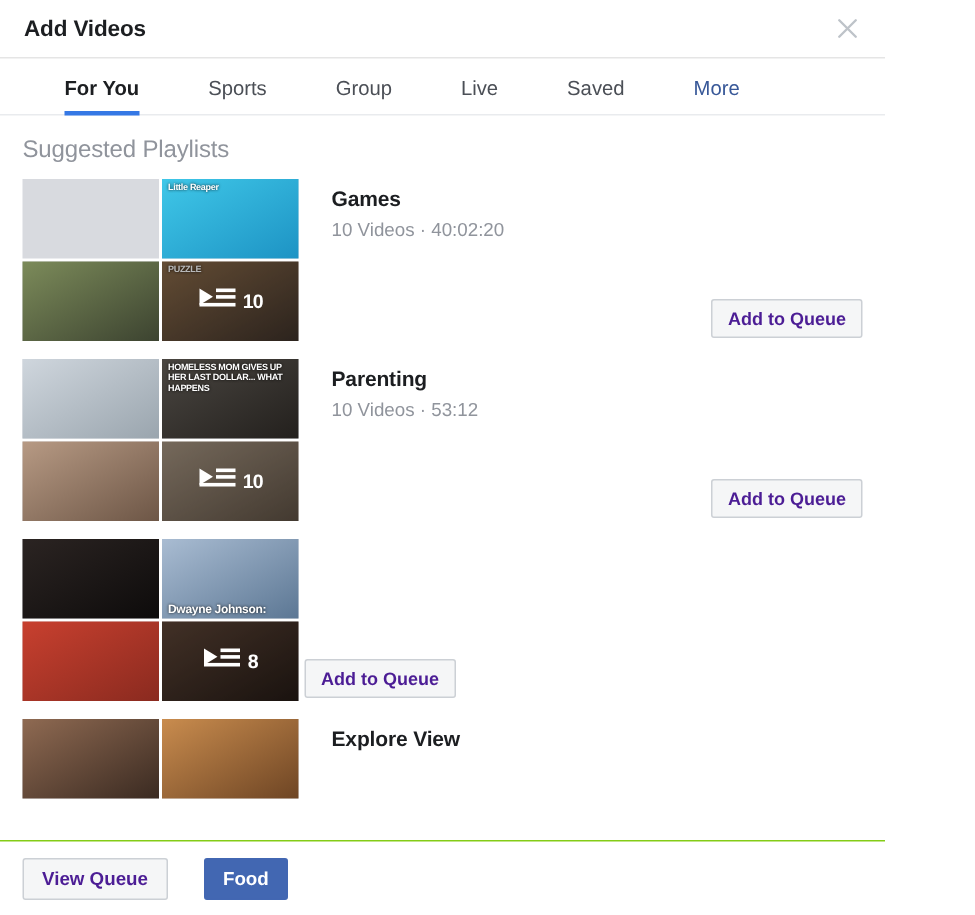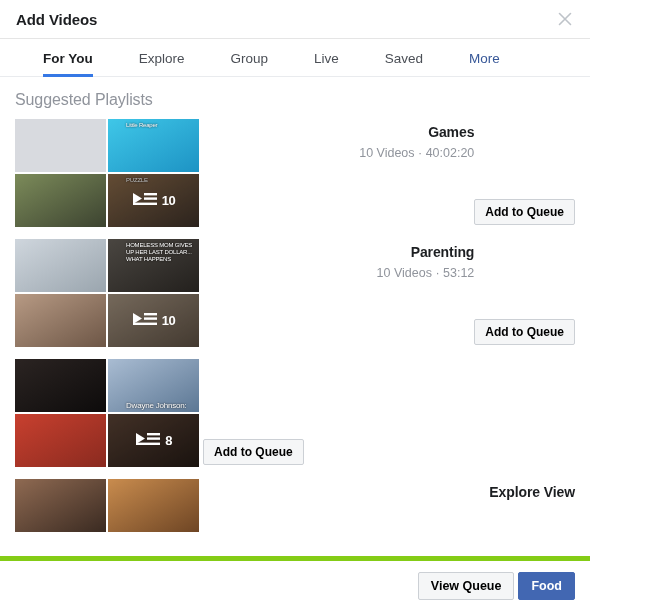--- a/index.html
+++ b/index.html
@@ -98,21 +98,21 @@
     background: #3578e5;
   }
   .tab.link { color: #385898; }
 
   
   .body-scroll {
     flex: 1 1 auto;
     overflow-y: auto;
     overflow-x: hidden;
     position: relative;
-    border-bottom: 5px solid #84cc16;
+    border-bottom: 1px solid #84cc16;
   }
   .body-scroll::-webkit-scrollbar { width: 10px; }
   .body-scroll::-webkit-scrollbar-track { background: #fbfbfb; }
   .body-scroll::-webkit-scrollbar-thumb {
     background: #b6b8bb;
     border-radius: 5px;
     border: 2px solid #fbfbfb;
   }
 
   .section-title {
@@ -141,25 +141,25 @@
   .thumb {
     width: 91px; height: 53px;
     background-color: #d8dadf;
     background-size: cover;
     background-position: center;
     position: relative;
     overflow: hidden;
   }
   .thumb .tlabel {
     position: absolute;
-    left: 18px; right: 2px;
+    left: 4px; right: 2px;
     color: #fff;
     font-size: 6px;
     line-height: 7px;
-    font-weight: normal;
+    font-weight: bold;
     text-shadow: 0 0 2px rgba(0,0,0,.9);
     letter-spacing: -0.2px;
   }
   .thumb .tlabel.tl-top { top: 3px; text-align: left; }
   .thumb .tlabel.tl-bottom { bottom: 3px; text-align: left; font-size: 8px; }
 
   .count-overlay {
     position: absolute;
     inset: 0;
     background: rgba(0,0,0,0.28);
@@ -174,21 +174,20 @@
     font-size: 13px;
     font-weight: bold;
     line-height: 19px;
     letter-spacing: -0.5px;
   }
 
   .playlist-info {
     flex: 1 1 auto;
     padding: 4px 0 0 18px;
     min-width: 0;
-    text-align: right;
   }
   .playlist-name {
     font-size: 14px;
     font-weight: bold;
     color: #1c1e21;
     line-height: 18px;
     letter-spacing: -0.1px;
   }
   .playlist-meta {
     font-size: 12.5px;
@@ -209,59 +208,58 @@
     padding: 0 10px;
     height: 26px;
     line-height: 24px;
     cursor: pointer;
     display: inline-block;
     white-space: nowrap;
   }
   .btn-secondary {
     background: #f5f6f7;
     border: 1px solid #ccd0d5;
-    color: #000000;
+    color: #4c1d95;
   }
   .btn-primary {
     background: #4267b2;
     border: 1px solid #4267b2;
     color: #ffffff;
   }
 
   
   .dialog-footer {
     flex: 0 0 49px;
     height: 49px;
     background: #ffffff;
     display: flex;
     align-items: center;
-    justify-content: flex-end;
     padding: 0 15px;
-    gap: 4px;
+    gap: 24px;
   }
   .dialog-footer .btn { height: 28px; line-height: 26px; padding: 0 12px; font-size: 12.5px; }
 </style>
 </head>
 <body>
 
 <div class="dialog">
 
   <div class="dialog-header">
     <div class="dialog-title">Add Videos</div>
     <div class="close-btn">
       <svg width="14" height="14" viewBox="0 0 14 14" aria-hidden="true">
         <path d="M1.5 1.5 L12.5 12.5 M12.5 1.5 L1.5 12.5" stroke="#bec3c9" stroke-width="1.6" fill="none" stroke-linecap="round"></path>
       </svg>
     </div>
   </div>
 
 
   <div class="tabbar" id="tabbar">
       <div class="tab active">For You</div>
-      <div class="tab">Explore</div>
+      <div class="tab">Sports</div>
       <div class="tab">Group</div>
       <div class="tab">Live</div>
       <div class="tab">Saved</div>
       <div class="tab link">More</div>
     </div>
 
   <div class="body-scroll">
     <div class="section-title">Suggested Playlists</div>
     <div id="playlists">
         <div class="playlist-row">

